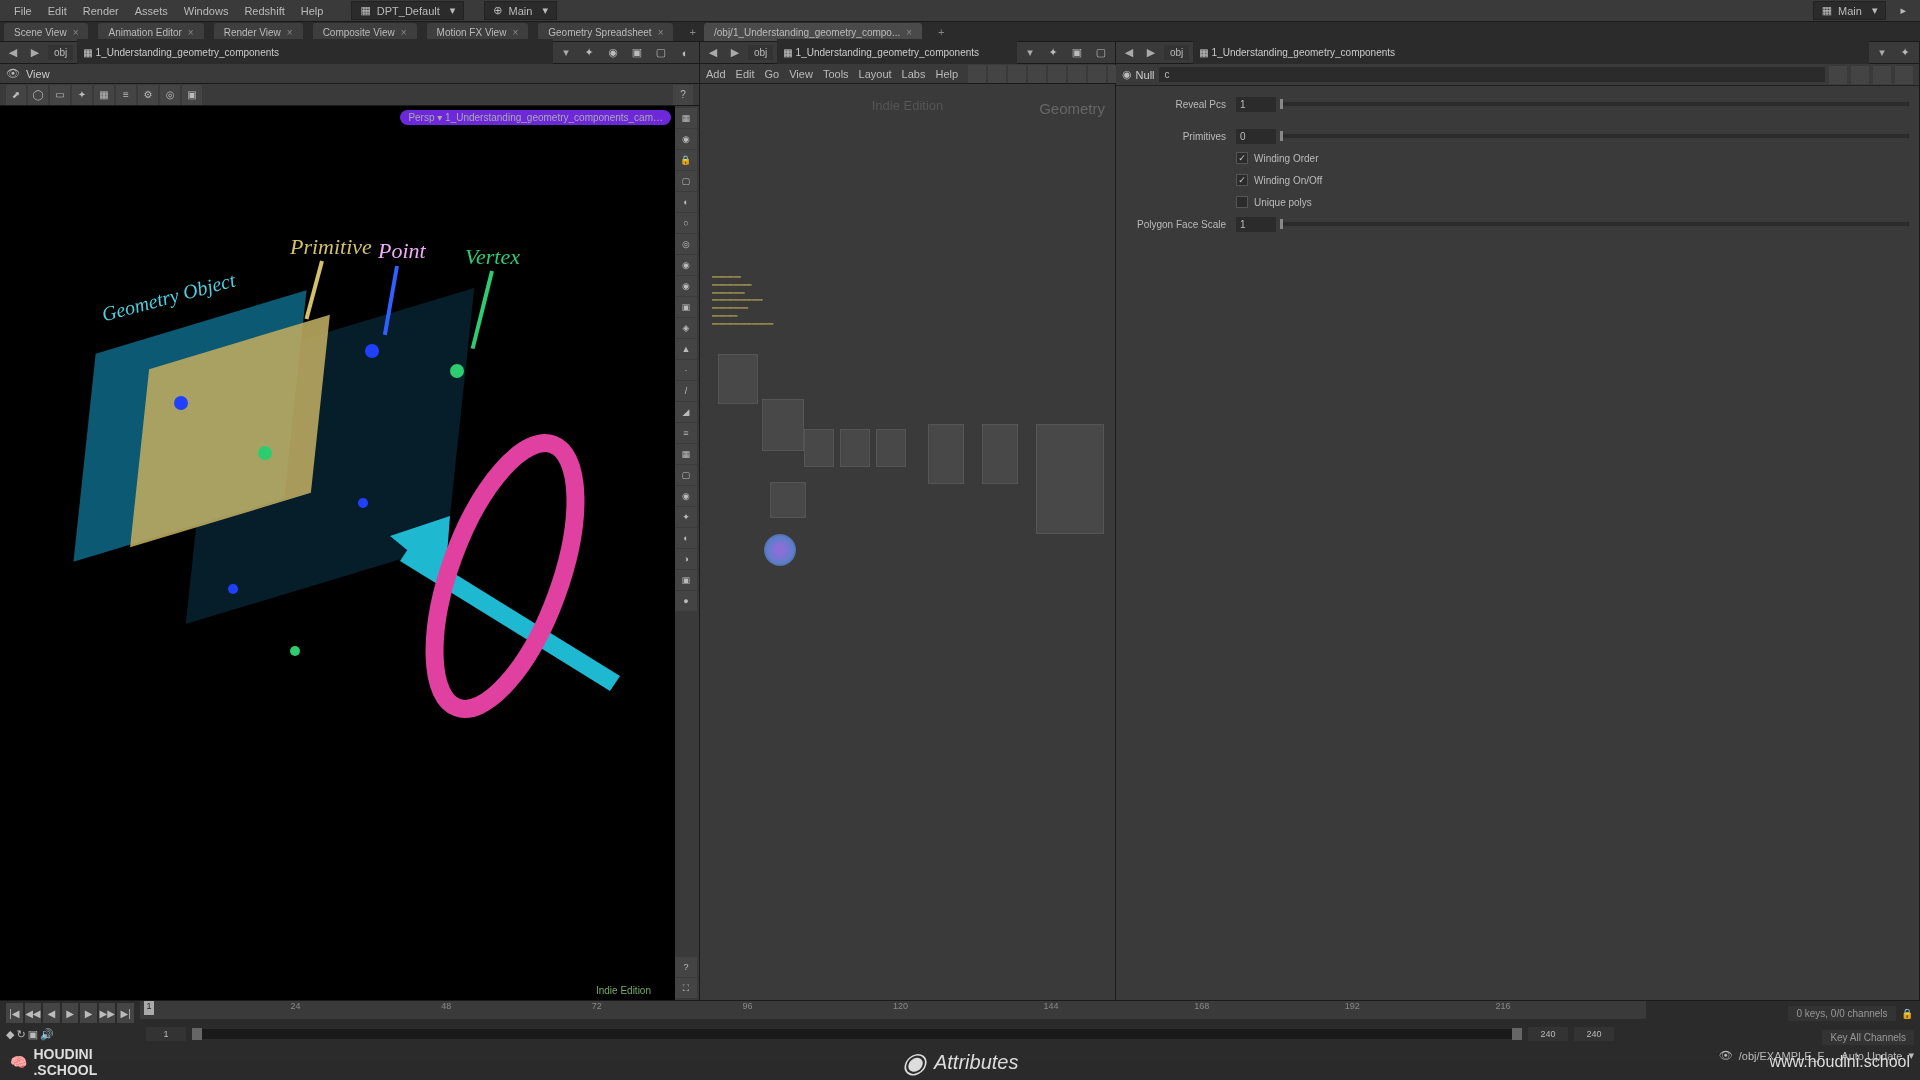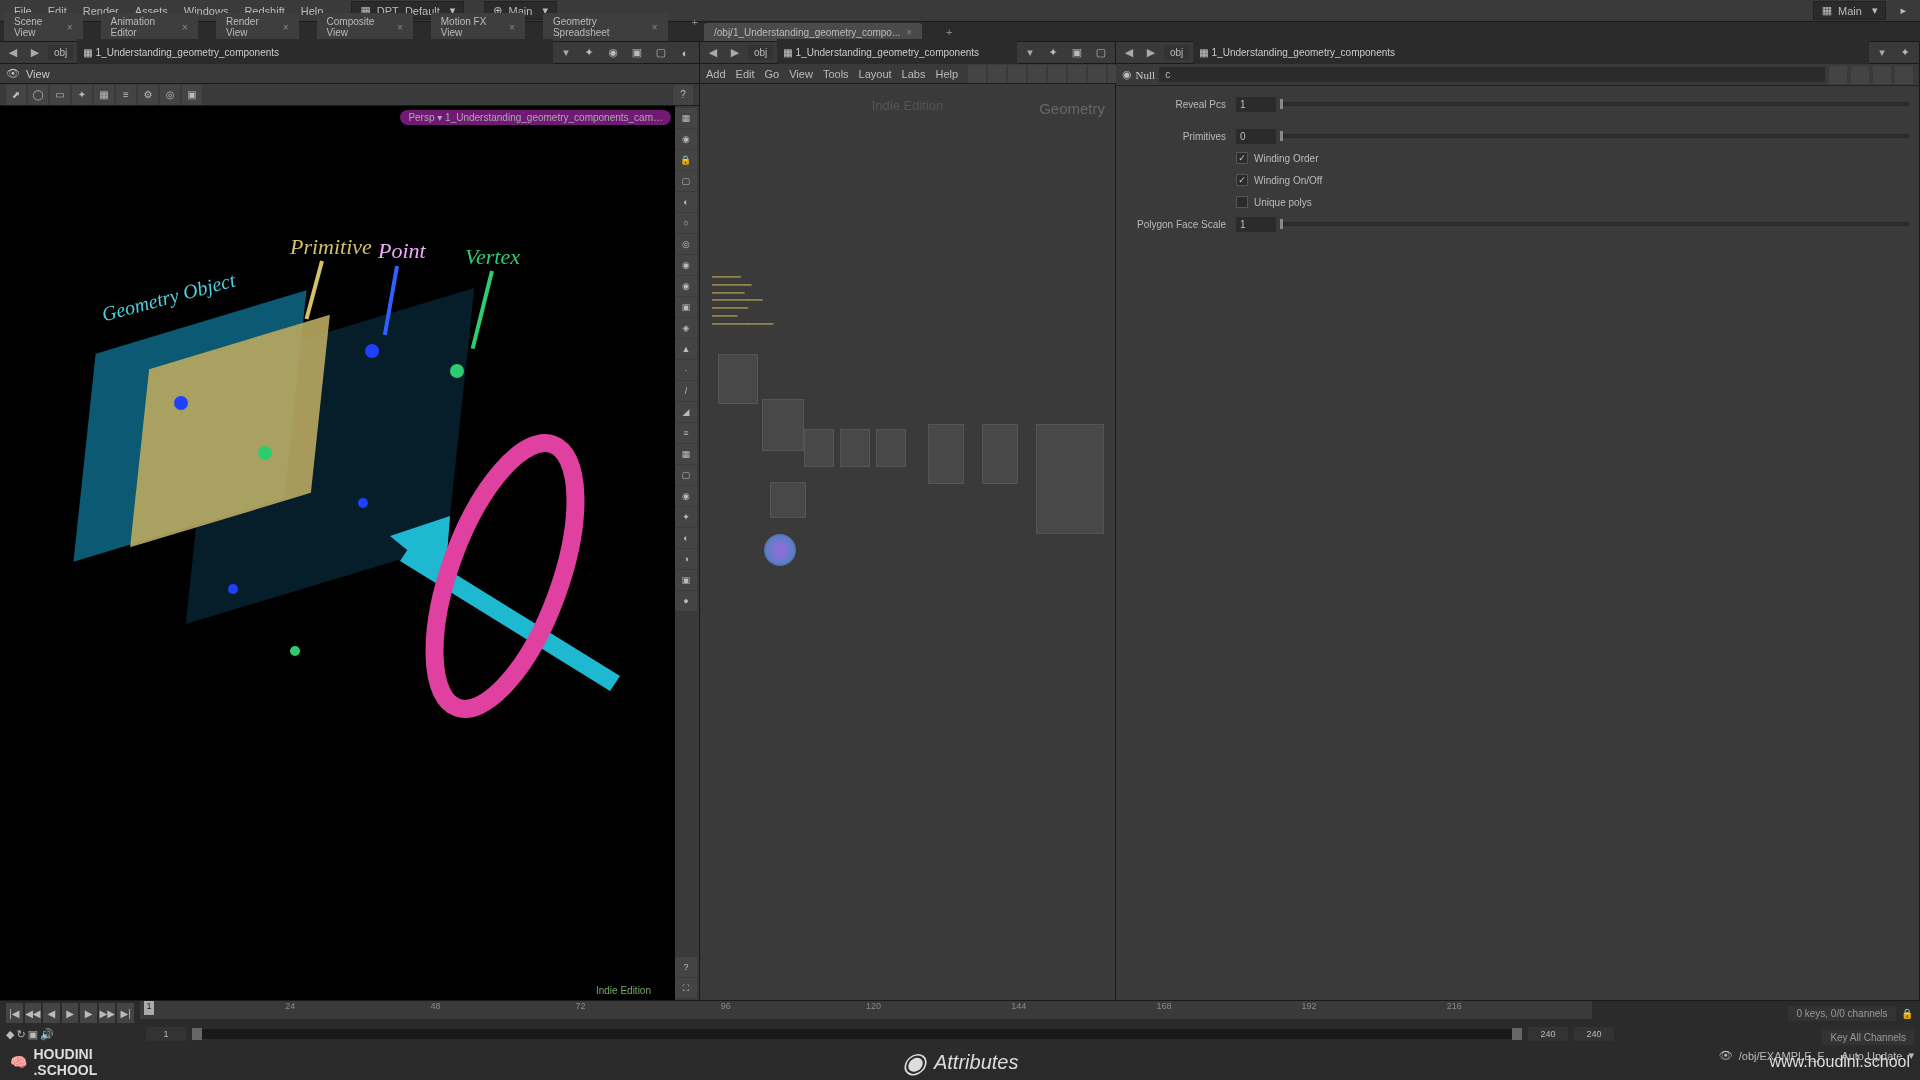--- a/index.html
+++ b/index.html
@@ -6,21 +6,21 @@
 body { background: #2a2a2a; color: #bbb; font-size: 11px; overflow: hidden; width: 1920px; height: 1080px; }
 
 
 .menubar { height: 22px; background: #3a3a3a; display: flex; align-items: center; padding: 0 6px; border-bottom: 1px solid #1a1a1a; }
 .menubar .menu-item { padding: 3px 8px; cursor: pointer; font-size: 11px; }
 .menubar .desktop-selector { display: flex; align-items: center; background: #2b2b2b; padding: 2px 8px; margin-left: 20px; border: 1px solid #222; }
 .menubar .right-selector { margin-left: auto; }
 
 
 .tabrow { height: 20px; background: #2b2b2b; display: flex; align-items: flex-end; padding-left: 4px; border-bottom: 1px solid #1a1a1a; }
-.tab { background: #3e3e3e; padding: 3px 10px; margin-right: 18px; font-size: 10px; border-radius: 3px 3px 0 0; display: flex; align-items: center; gap: 6px; }
+.tab { background: #3e3e3e; padding: 3px 10px; margin-right: 10px; font-size: 10px; border-radius: 3px 3px 0 0; display: flex; align-items: center; gap: 6px; }
 .tab.active { background: #4a4a4a; }
 .tab .close { color: #888; cursor: pointer; }
 .tab-add { padding: 3px 6px; color: #888; cursor: pointer; }
 
 
 .pathbar { height: 22px; background: #3a3a3a; display: flex; align-items: center; padding: 0 4px; gap: 4px; border-bottom: 1px solid #1a1a1a; }
 .pathbar .nav-btn { width: 18px; height: 18px; display: flex; align-items: center; justify-content: center; cursor: pointer; color: #aaa; }
 .pathbar .path-seg { background: #333; padding: 2px 6px; font-size: 10px; }
 .pathbar .path-field { flex: 1; background: #2b2b2b; padding: 8px 6px; font-size: 10px; color: #ccc; }
 .pathbar .icon-btn { width: 20px; height: 20px; display: flex; align-items: center; justify-content: center; cursor: pointer; }
@@ -31,21 +31,21 @@
 .panel-left { width: 700px; }
 .panel-mid { width: 416px; }
 .panel-right { flex: 1; }
 
 
 .view-header { height: 20px; background: #3a3a3a; display: flex; align-items: center; padding: 0 6px; border-bottom: 1px solid #1a1a1a; }
 .view-header .view-label { font-size: 11px; color: #ccc; }
 .view-toolbar { height: 22px; background: #3a3a3a; display: flex; align-items: center; padding: 0 6px; gap: 2px; justify-content: flex-end; border-bottom: 1px solid #1a1a1a; }
 .view-toolbar .tool-btn { width: 20px; height: 20px; background: #444; cursor: pointer; display: flex; align-items: center; justify-content: center; font-size: 10px; }
 .viewport { flex: 1; background: #000; position: relative; overflow: hidden; }
-.viewport .camera-label { position: absolute; top: 4px; right: 4px; background: #701a75; padding: 2px 8px; font-size: 10px; border-radius: 8px; color: #aaa; }
+.viewport .camera-label { position: absolute; top: 4px; right: 4px; background: #6d28d9; padding: 2px 8px; font-size: 10px; border-radius: 8px; color: #aaa; }
 .viewport .indie-label { position: absolute; bottom: 4px; right: 24px; color: #7a6; font-size: 10px; }
 .side-toolbar { width: 24px; background: #3a3a3a; display: flex; flex-direction: column; gap: 1px; padding: 2px 0; }
 .side-toolbar .side-btn { width: 22px; height: 20px; background: #444; cursor: pointer; display: flex; align-items: center; justify-content: center; font-size: 9px; }
 .viewport-wrap { display: flex; flex: 1; }
 
 
 .anno { position: absolute; font-family: Georgia, serif; font-size: 22px; font-style: italic; }
 .anno.geo { color: #4dd0e1; top: 180px; left: 100px; transform: rotate(-15deg); font-size: 20px; }
 .anno.prim { color: #d4c168; top: 128px; left: 290px; }
 .anno.point { color: #f0abfc; top: 132px; left: 378px; }
@@ -67,21 +67,21 @@
 .net-menubar .right-icons { margin-left: auto; display: flex; gap: 2px; }
 .net-menubar .ico { width: 18px; height: 18px; background: #444; cursor: pointer; }
 .network-canvas { flex: 1; background: #3a3a3a; position: relative; overflow: hidden; }
 .network-canvas .edition { position: absolute; top: 14px; left: 50%; transform: translateX(-50%); color: #555; font-size: 13px; }
 .network-canvas .ctx-label { position: absolute; top: 16px; right: 10px; color: #666; font-size: 15px; }
 .node-cluster { position: absolute; background: #484848; border: 1px solid #555; }
 .selected-node { position: absolute; width: 32px; height: 32px; background: radial-gradient(circle, #8a6fd8 20%, #5a7fc8 60%, rgba(90,127,200,0) 100%); border-radius: 50%; }
 
 
 .param-header { height: 22px; background: #3a3a3a; display: flex; align-items: center; padding: 0 6px; gap: 4px; border-bottom: 1px solid #222; }
-.param-header .node-type { font-size: 11px; color: #ccc; font-family: Liberation Serif, serif; }
+.param-header .node-type { font-size: 11px; color: #ccc; }
 .param-header .node-name { background: #2b2b2b; padding: 2px 6px; font-size: 10px; flex: 1; }
 .param-header .pico { width: 18px; height: 18px; background: #444; cursor: pointer; }
 .param-body { flex: 1; background: #3a3a3a; padding: 8px 10px; }
 .param-row { display: flex; align-items: center; height: 20px; margin-bottom: 2px; }
 .param-row .plabel { width: 110px; text-align: right; padding-right: 10px; font-size: 10px; color: #bbb; }
 .param-row .pval { width: 40px; background: #2b2b2b; padding: 2px 4px; font-size: 10px; }
 .param-row .pslider { flex: 1; height: 4px; background: #2b2b2b; margin-left: 4px; position: relative; }
 .param-row .pslider::before { content: ''; position: absolute; left: 0; top: -3px; width: 3px; height: 10px; background: #888; }
 .param-row .pcheck { width: 12px; height: 12px; background: #2b2b2b; border: 1px solid #555; margin-right: 6px; display: flex; align-items: center; justify-content: center; font-size: 9px; }
 .param-row .pcheck.checked::before { content: '✓'; color: #ccc; }
@@ -401,21 +401,21 @@
       <span class="tick" style="left:10%">24</span>
       <span class="tick" style="left:20%">48</span>
       <span class="tick" style="left:30%">72</span>
       <span class="tick" style="left:40%">96</span>
       <span class="tick" style="left:50%">120</span>
       <span class="tick" style="left:60%">144</span>
       <span class="tick" style="left:70%">168</span>
       <span class="tick" style="left:80%">192</span>
       <span class="tick" style="left:90%">216</span>
     </div>
-    <div class="play-controls" style="width:328px">
+    <div class="play-controls" style="width:274px">
       <div class="right-status">
         <span class="status-box">0 keys, 0/0 channels</span>
         <span>🔒</span>
       </div>
     </div>
   </div>
   <div style="display:flex">
     <div class="range-bar" style="width:140px;gap:2px">
       <span class="pbtn">◆</span>
       <span class="pbtn">↻</span>

